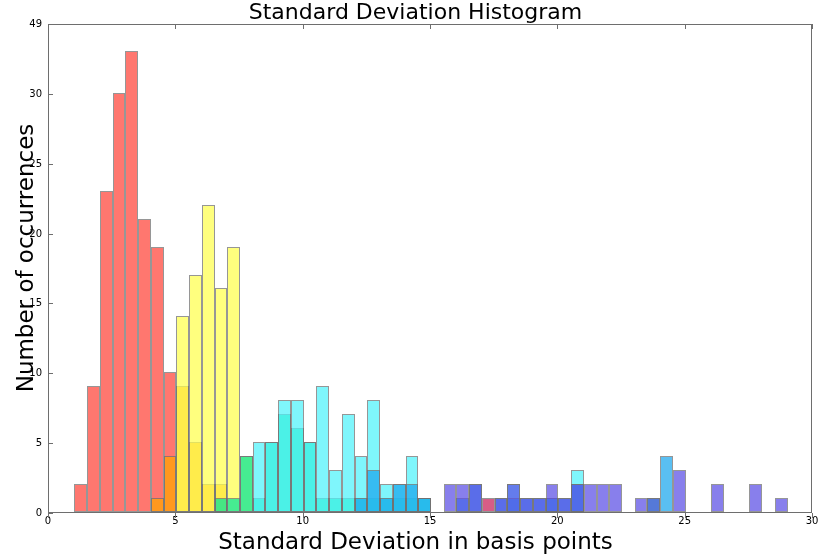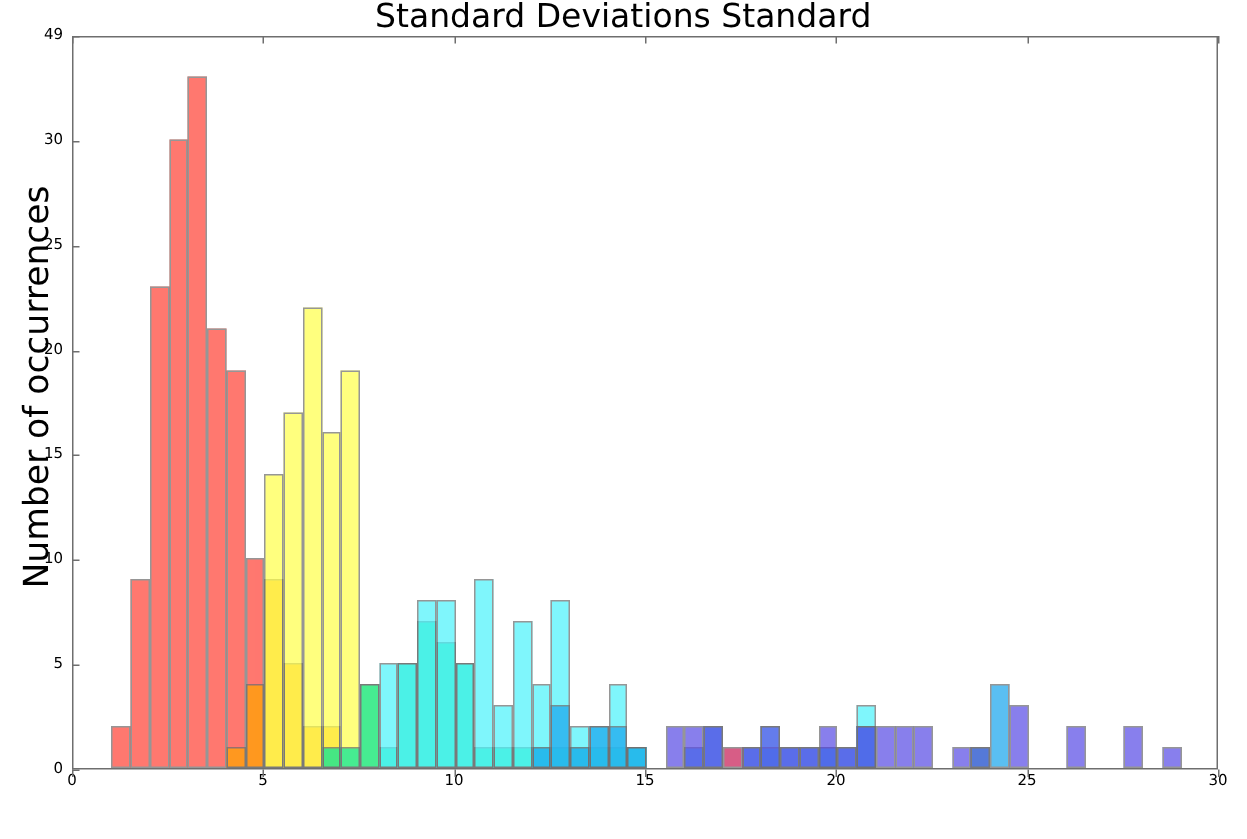--- a/index.html
+++ b/index.html
@@ -108,21 +108,21 @@
     width: 1px;
     height: 5px;
     background: #000000;
   }
 </style>
 </head>
 <body>
 
 <div id="figure">
 
-  <div id="chart-title">Standard Deviations Standard</div>
+  <div id="chart-title">Standard Deviation Histogram</div>
 
   <div id="plot-area">
     <div id="bars-layer">
         <div class="bar" style="left: 25.4667px; width: 12.7333px; height: 27.9429px; background-color: rgb(255, 68, 56); opacity: 0.72;"></div>
         <div class="bar" style="left: 38.2px; width: 12.7333px; height: 125.743px; background-color: rgb(255, 68, 56); opacity: 0.72;"></div>
         <div class="bar" style="left: 50.9333px; width: 12.7333px; height: 321.343px; background-color: rgb(255, 68, 56); opacity: 0.72;"></div>
         <div class="bar" style="left: 63.6667px; width: 12.7333px; height: 419.143px; background-color: rgb(255, 68, 56); opacity: 0.72;"></div>
         <div class="bar" style="left: 76.4px; width: 12.7333px; height: 461.057px; background-color: rgb(255, 68, 56); opacity: 0.72;"></div>
         <div class="bar" style="left: 89.1333px; width: 12.7333px; height: 293.4px; background-color: rgb(255, 68, 56); opacity: 0.72;"></div>
         <div class="bar" style="left: 101.867px; width: 12.7333px; height: 265.457px; background-color: rgb(255, 68, 56); opacity: 0.72;"></div>
@@ -249,14 +249,15 @@
       <div class="xtick-mark" style="left: 557.333px; top: 24px; background: rgb(110, 110, 110);"></div>
       <div class="xtick-label" style="left: 684.667px;">25</div>
       <div class="xtick-mark" style="left: 684.667px; top: 513px; background: rgb(110, 110, 110);"></div>
       <div class="xtick-mark" style="left: 684.667px; top: 24px; background: rgb(110, 110, 110);"></div>
       <div class="xtick-label" style="left: 812px;">30</div>
       <div class="xtick-mark" style="left: 812px; top: 513px; background: rgb(110, 110, 110);"></div>
       <div class="xtick-mark" style="left: 812px; top: 24px; background: rgb(110, 110, 110);"></div>
     </div>
 
   <div id="ylabel">Number of occurrences</div>
+  <div id="xlabel">Standard Deviation in basis points</div>
 
 </div>
 
 </body></html>

